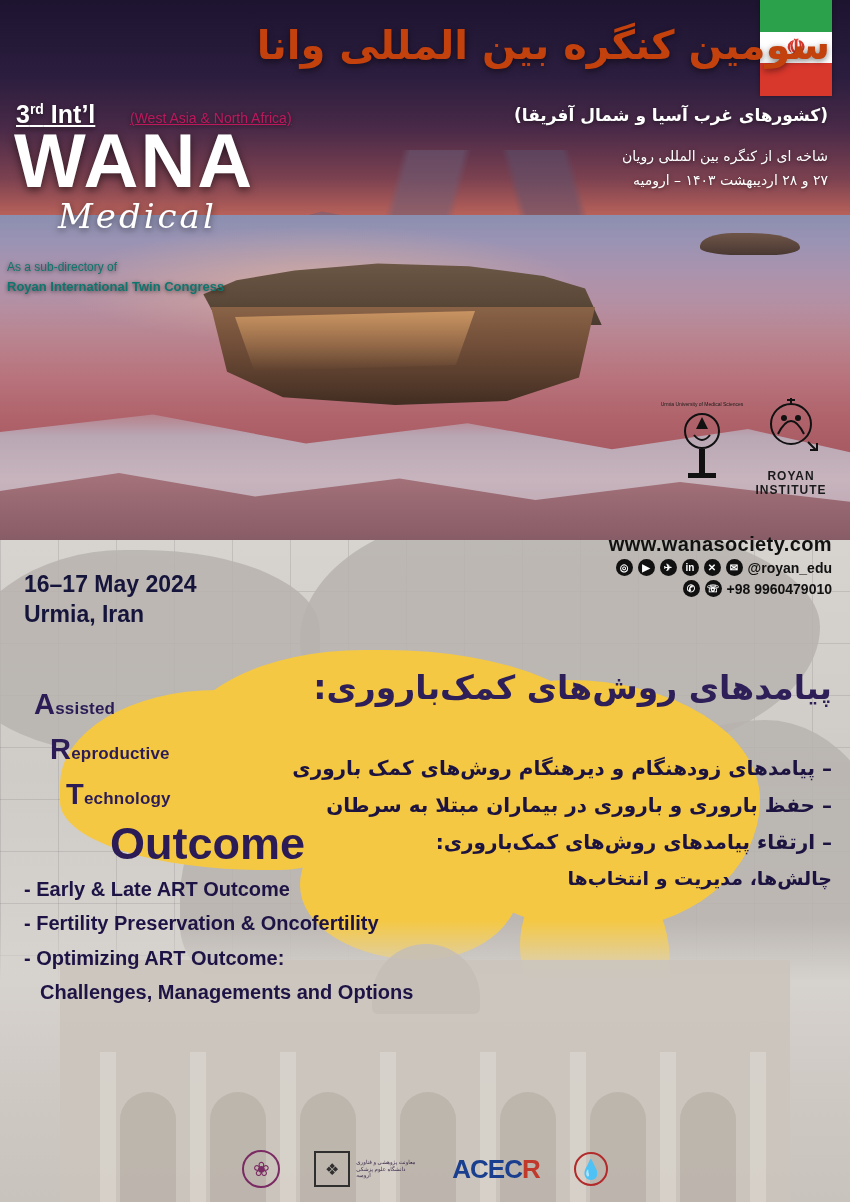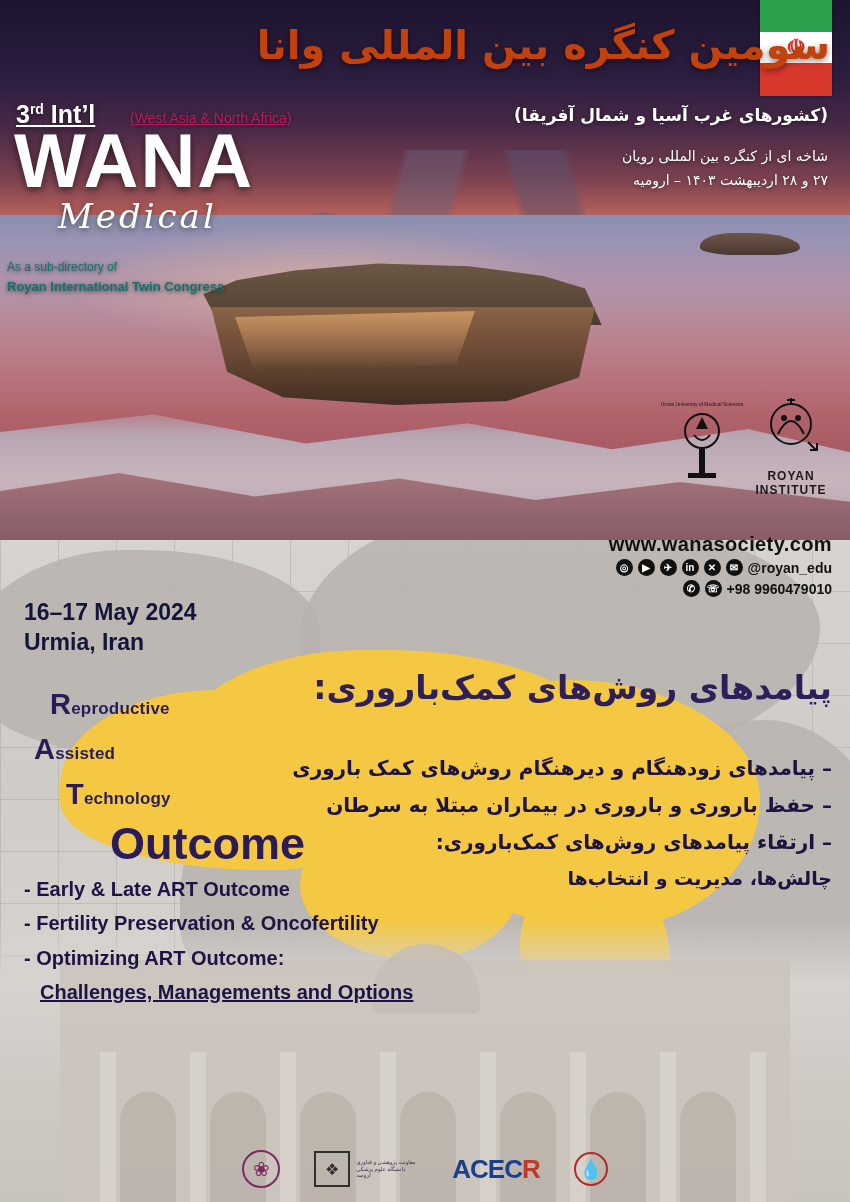--- a/index.html
+++ b/index.html
@@ -395,21 +395,20 @@
 
   
   .date-block {
     position: absolute;
     left: 24px; top: 570px;
     color: #15143a;
     font-size: 23px;
     font-weight: bold;
     line-height: 1.3;
     z-index: 5;
-    margin-top: 28px;
   }
 
   .fa-headline {
     position: absolute;
     right: 18px; top: 668px;
     direction: rtl;
     text-align: center;
     color: #2e1f58;
     font-family: "DejaVu Sans", sans-serif;
     font-weight: bold;
@@ -461,21 +460,21 @@
   .en-list {
     position: absolute;
     left: 24px; top: 872px;
     width: 520px;
     color: #1d1345;
     font-size: 20px;
     font-weight: bold;
     line-height: 1.72;
     z-index: 5;
   }
-  .en-list .indent { padding-left: 16px; text-decoration: underline; }
+  .en-list .indent { padding-left: 16px; }
 
   
   .footer-logos {
     position: absolute;
     left: 0; bottom: 14px;
     width: 850px;
     display: flex;
     align-items: center;
     justify-content: center;
     gap: 34px;
@@ -648,22 +647,22 @@
 
   <div class="fa-headline">پیامدهای روش‌های کمک‌باروری:</div>
   <div class="fa-list">
     <div>– پیامدهای زودهنگام و دیرهنگام روش‌های کمک باروری</div>
     <div>– حفظ باروری و باروری در بیماران مبتلا به سرطان</div>
     <div>– ارتقاء پیامدهای روش‌های کمک‌باروری:</div>
     <div class="sub">چالش‌ها، مدیریت و انتخاب‌ها</div>
   </div>
 
   <div class="art-acronym">
+    <div class="ln"><span class="cap">A</span><span>ssisted</span></div>
     <div class="ln" style="padding-left:16px"><span class="cap">R</span><span>eproductive</span></div>
-    <div class="ln"><span class="cap">A</span><span>ssisted</span></div>
     <div class="ln" style="padding-left:32px"><span class="cap">T</span><span>echnology</span></div>
   </div>
   <div class="outcome-word">Outcome</div>
 
   <div class="en-list">
     <div>- Early &amp; Late ART Outcome</div>
     <div>- Fertility Preservation &amp; Oncofertility</div>
     <div>- Optimizing ART Outcome:</div>
     <div class="indent">Challenges, Managements and Options</div>
   </div>

